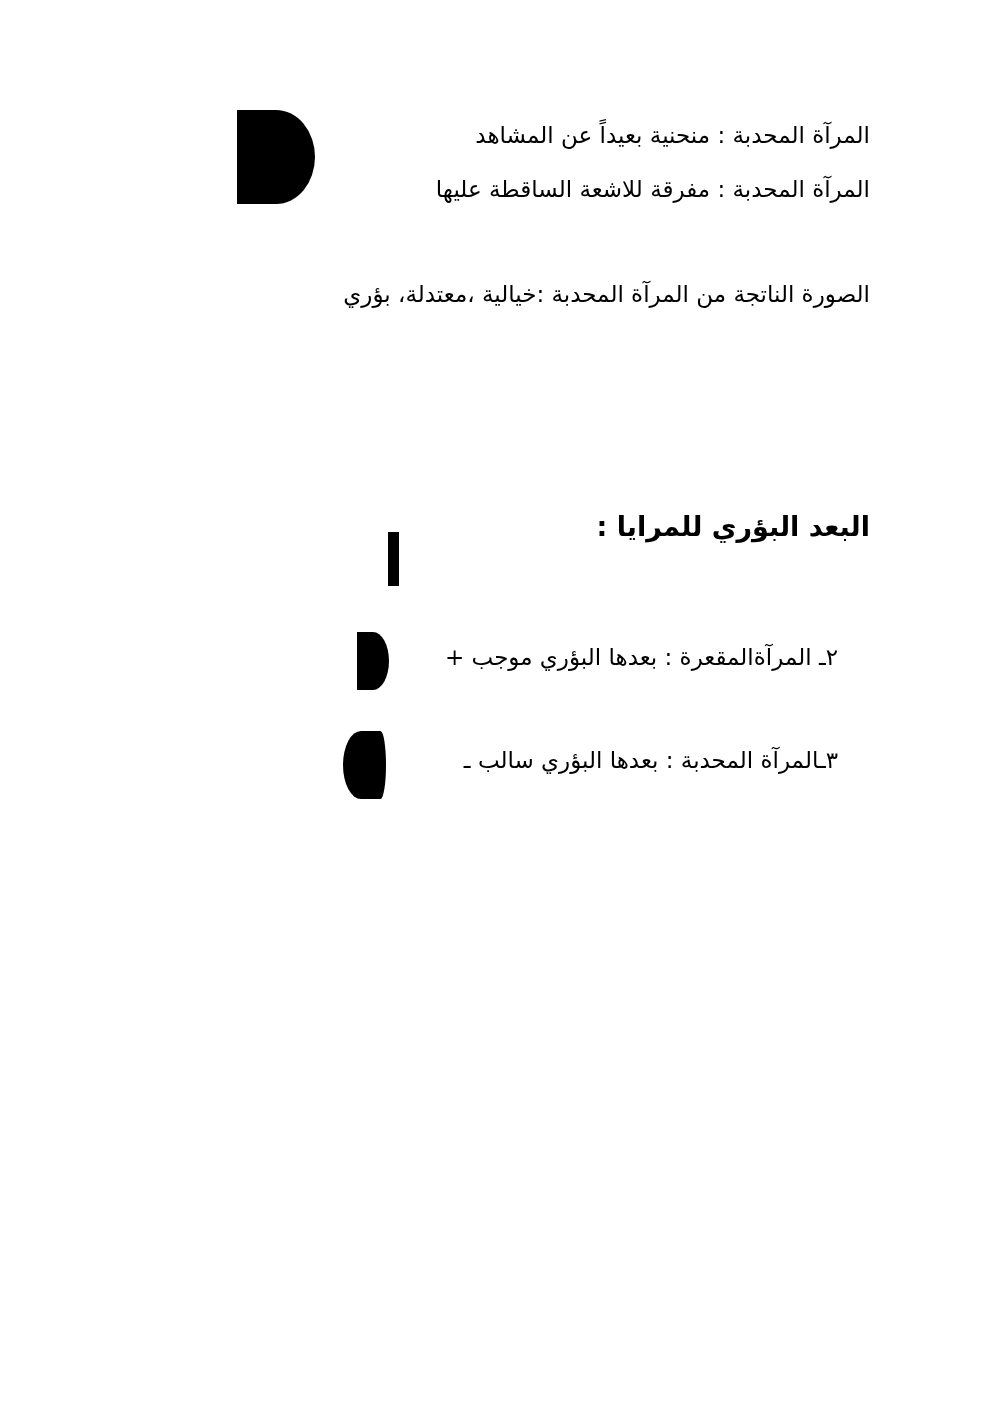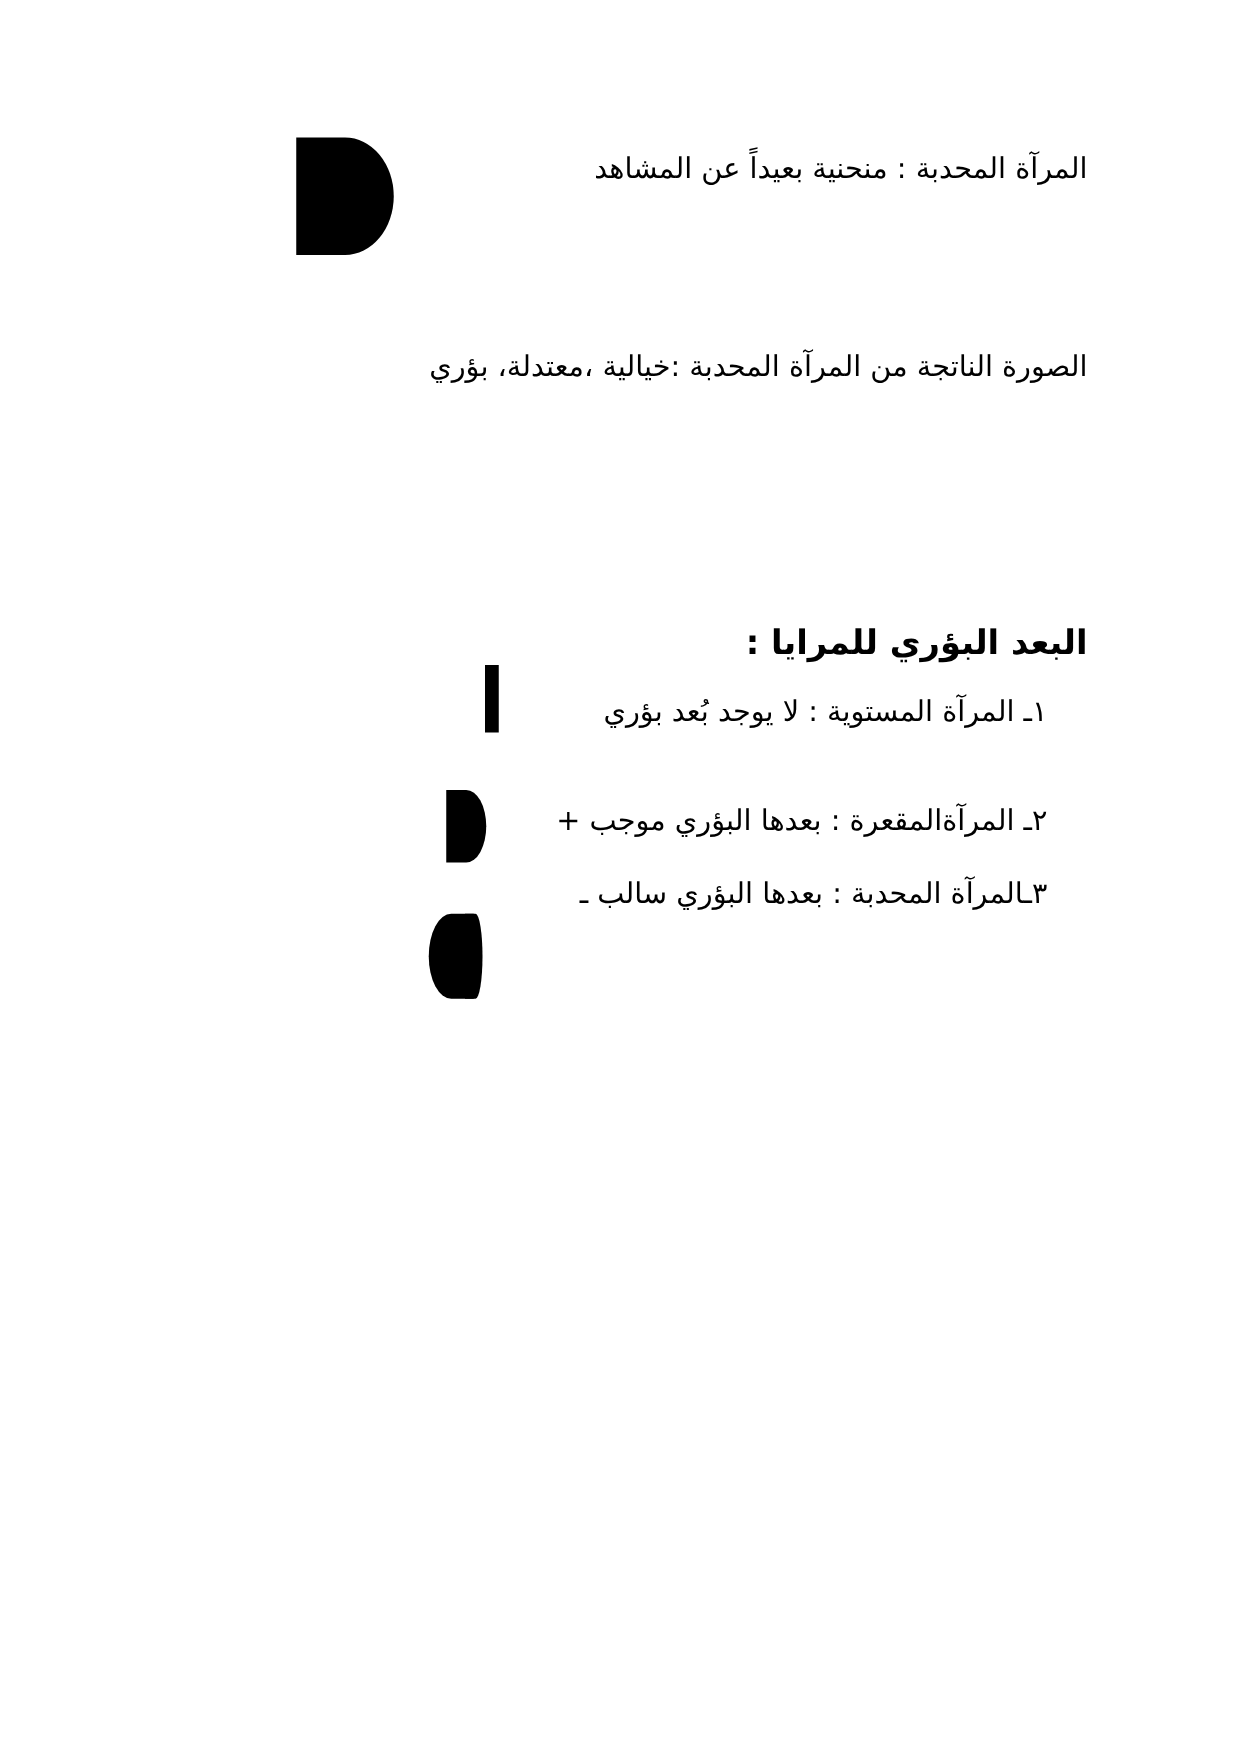--- a/index.html
+++ b/index.html
@@ -31,20 +31,21 @@
     direction: rtl;
     text-align: right;
     white-space: nowrap;
     font-size: 23px;
     line-height: 34px;
     color: #000;
   }
   .line.big {
     font-size: 27px;
     font-weight: bold;
+    margin-top: 12px;
   }
 
   
   .shape {
     position: absolute;
   }
 
   
   .shape-convex-top {
     left: 237px;
@@ -97,29 +98,29 @@
 </head>
 <body>
 
 <div class="page">
   <div class="doc-body">
 
     <div class="shape shape-convex-top"></div>
 
     <div class="line" style="top:118px; right:148px;">المرآة المحدبة : منحنية بعيداً عن المشاهد</div>
 
+    <div class="line" style="top:172px; right:148px;">المرآة المحدبة : مفرقة للاشعة الساقطة عليها</div>
 
     <div class="line" style="top:277px; right:148px;">الصورة الناتجة من المرآة المحدبة :خيالية ،معتدلة، بؤري</div>
 
 
     <div class="line big" style="top:498px; right:148px;">البعد البؤري للمرايا :</div>
 
     <div class="shape shape-plane"></div>
-    <div class="line" style="top:553px; right:180px;">١ـ المرآة المستوية : لا يوجد بُعد بؤري</div>
 
     <div class="shape shape-concave"></div>
     <div class="line" style="top:640px; right:180px;text-align:right;">٢ـ المرآةالمقعرة : بعدها البؤري موجب +</div>
 
     <div class="shape shape-convex-small"></div>
-    <div class="line" style="top:698px; right:180px;">٣ـالمرآة المحدبة : بعدها البؤري سالب ـ</div>
+    <div class="line" style="top:743px; right:180px;">٣ـالمرآة المحدبة : بعدها البؤري سالب ـ</div>
 
   </div>
 </div>
 
 </body></html>

